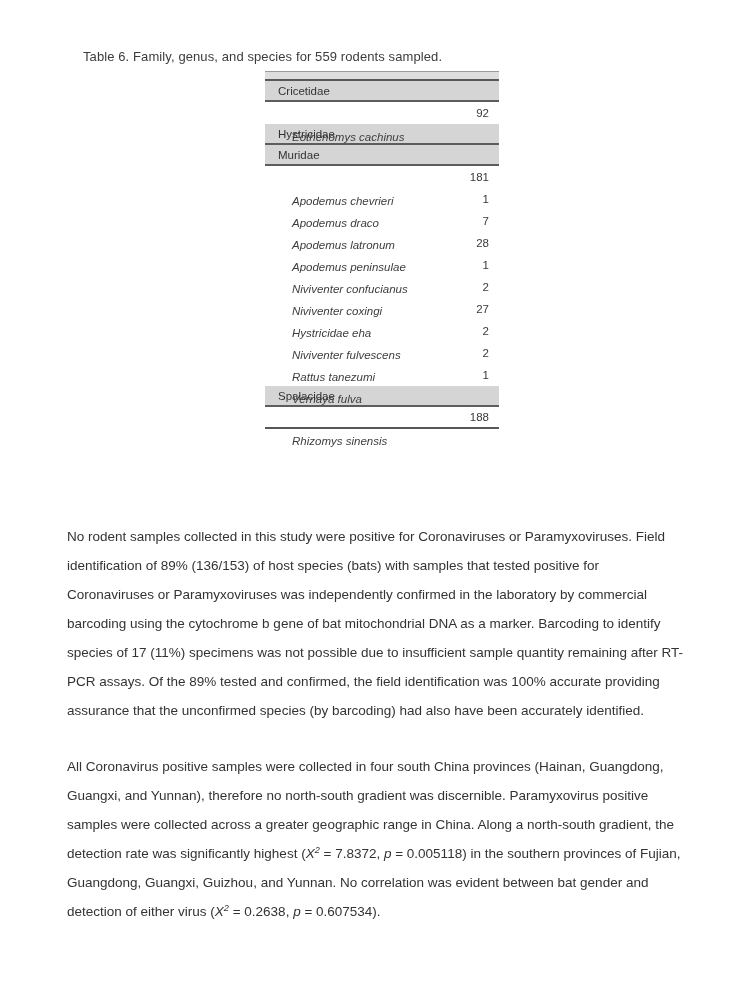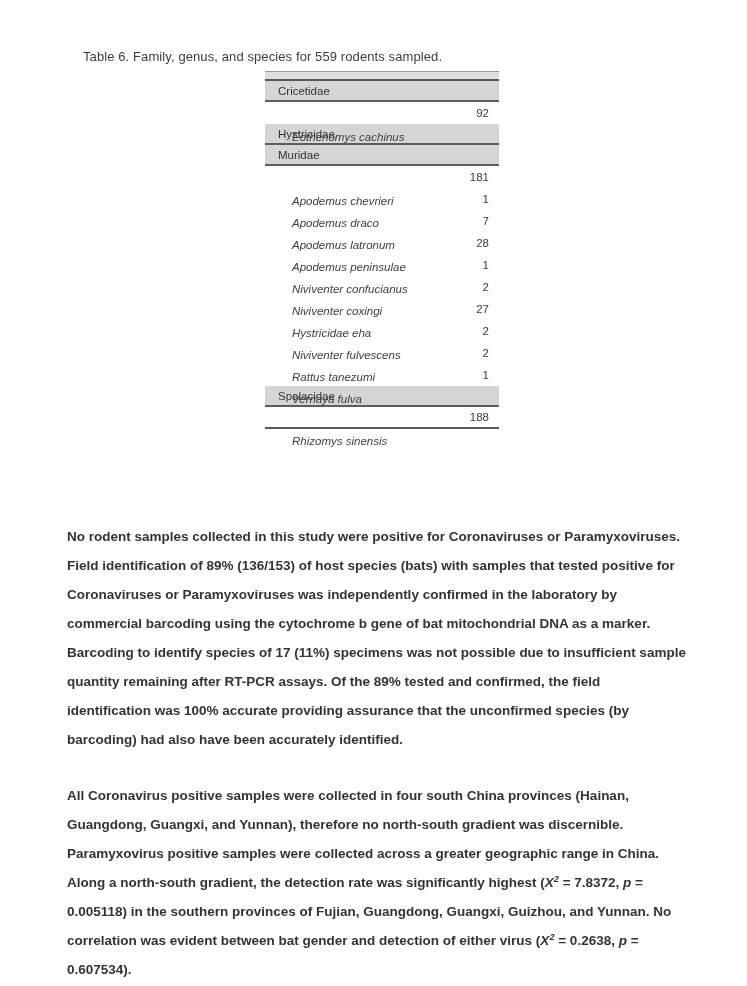--- a/index.html
+++ b/index.html
@@ -72,21 +72,21 @@
   
   .body-text {
     position: absolute;
     left: 67px;
     top: 522px;
     width: 628px;
     font-size: 13.5px;
     line-height: 29px;
     color: #333333;
   }
-  .body-text p { margin: 0 7px 27px 0; font-weight: bold; }
+  .body-text p { margin: 0 7px 27px 0; }
   .body-text sup { font-size: 0.68em; line-height: 0; }
 </style>
 </head>
 <body>
 
 <div class="page">
   <div class="caption">Table 6. Family, genus, and species for 559 rodents sampled.</div>
   <div class="rtable">
       <div class="trow spacer"></div>
       <div class="trow family">

